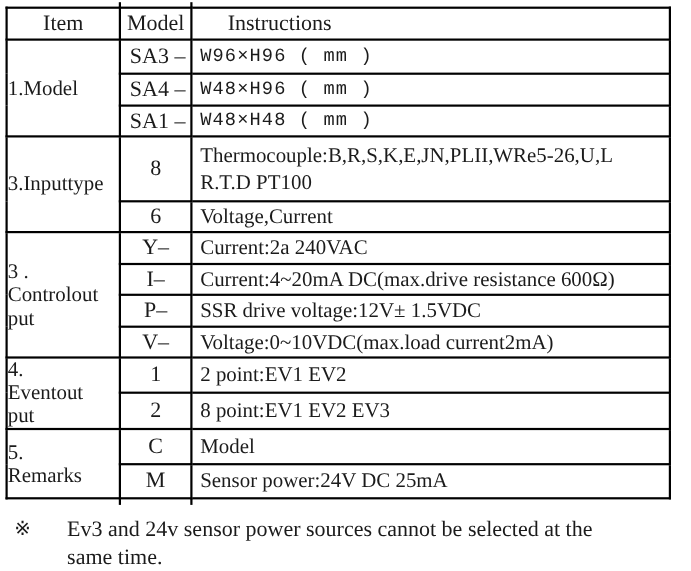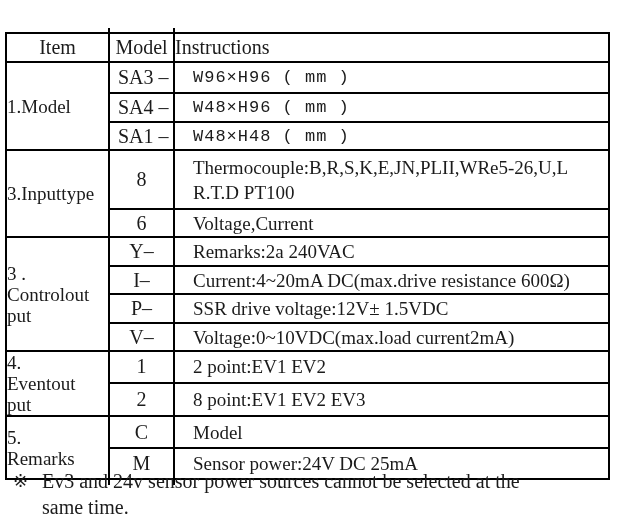--- a/index.html
+++ b/index.html
@@ -2,51 +2,51 @@
 <html><head>
 <meta charset="utf-8">
 <style>
   html,body{margin:0;padding:0;}
   body{
     width:628px;height:519px;background:#ffffff;color:#1b1b1b;
     font-family:"Liberation Serif","DejaVu Serif",serif;
     -webkit-font-smoothing:antialiased;
   }
   .page{position:relative;width:628px;height:519px;overflow:hidden;}
-  .table-wrap{position:absolute;left:5px;top:32px;width:510px;}
+  .table-wrap{position:absolute;left:5px;top:6px;width:510px;}
   table{border-collapse:collapse;table-layout:fixed;width:603px;}
   th,td{border:2px solid #000;padding:0;overflow:hidden;}
   tr{height:28px;}
   tr.h29{height:29px;} tr.h31{height:31px;} tr.h32{height:32px;} tr.h59{height:59px;}
   th{font-weight:normal;font-size:20px;text-align:center;vertical-align:middle;}
-  th.c-instr{text-align:left;}
+  th.c-instr{text-align:left;padding-left:32px;}
   td.item-cell{
     text-align:left;padding-left:0;vertical-align:middle;
     white-space:pre-line;font-size:19px;line-height:21px;
   }
   td.code-cell{text-align:center;vertical-align:middle;font-size:20px;margin-top:35px;}
   td.code-cell.code-left{text-align:left;padding-left:8px;}
   td.desc-cell{
-    text-align:left;padding-left:18px;vertical-align:middle;
+    text-align:left;padding-left:7px;vertical-align:middle;
     white-space:pre-line;font-size:19px;line-height:25px;margin-top:32px;
   }
   td.desc-cell.mono{
     font-family:"Liberation Mono","DejaVu Sans Mono",monospace;
     font-size:17px;letter-spacing:1px;
   }
   .stub{position:absolute;width:2px;background:#000;}
   .stub.top{top:-4px;height:5px;}
   .stub.bottom{bottom:-5px;height:6px;}
   .stub.s1{left:103px;} .stub.s2{left:168px;}
   .footnote{
     position:absolute;left:13px;top:468px;
     display:flex;font-size:20px;line-height:26px;
   }
   .fn-marker{flex:none;width:29px;font-family:"DejaVu Sans","Liberation Sans",sans-serif;font-size:18px;}
-  .fn-text{white-space:pre-line;}
+  .fn-text{white-space:pre-line;margin-left:19px;}
 </style>
 </head>
 <body>
 
 <div class="page">
 
   <div class="table-wrap">
     <div class="stub top s1"></div>
     <div class="stub top s2"></div>
     <div class="stub bottom s1"></div>
@@ -89,21 +89,21 @@
         <tr>
           <td class="code-cell">6</td>
           <td class="desc-cell">Voltage,Current</td>
         </tr>
 
         <tr class="h29">
           <td class="item-cell" rowspan="4">3 .
 Controlout
 put</td>
           <td class="code-cell">Y–</td>
-          <td class="desc-cell">Remarks:2a 240VAC</td>
+          <td class="desc-cell">Current:2a 240VAC</td>
         </tr>
         <tr>
           <td class="code-cell">I–</td>
           <td class="desc-cell">Current:4~20mA DC(max.drive resistance 600Ω)</td>
         </tr>
         <tr class="h29">
           <td class="code-cell">P–</td>
           <td class="desc-cell">SSR drive voltage:12V± 1.5VDC</td>
         </tr>
         <tr>

